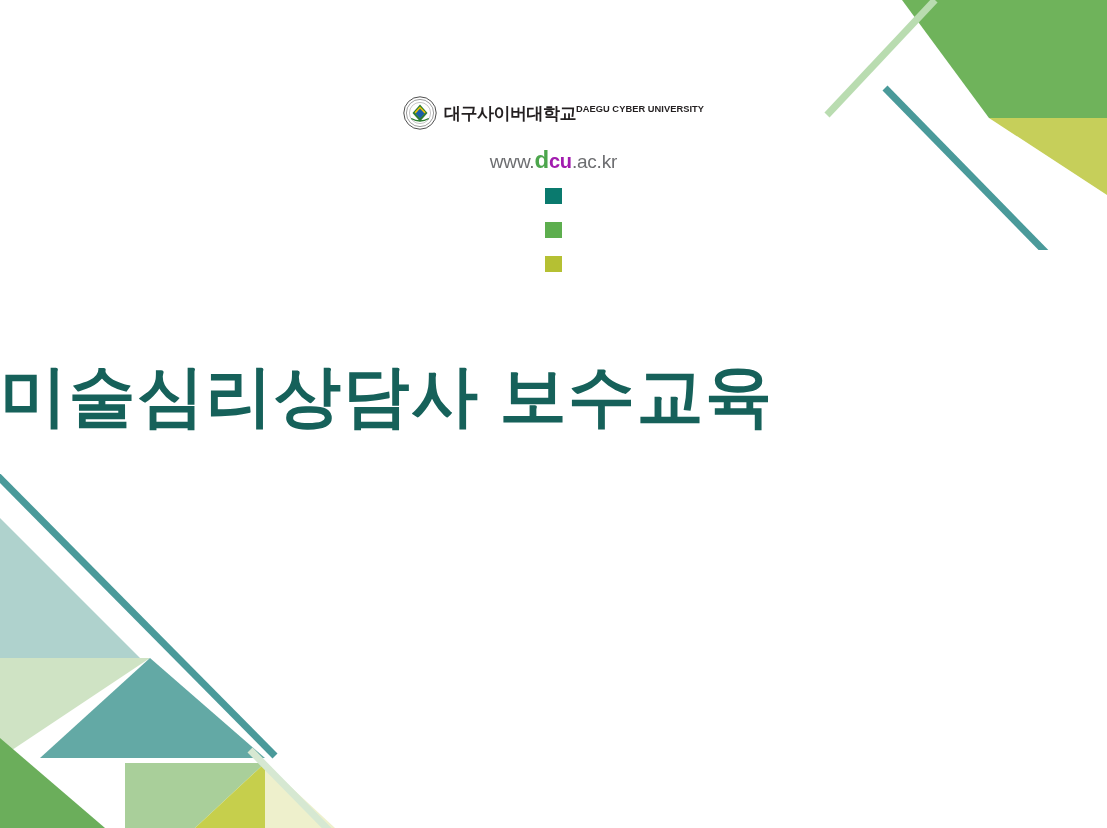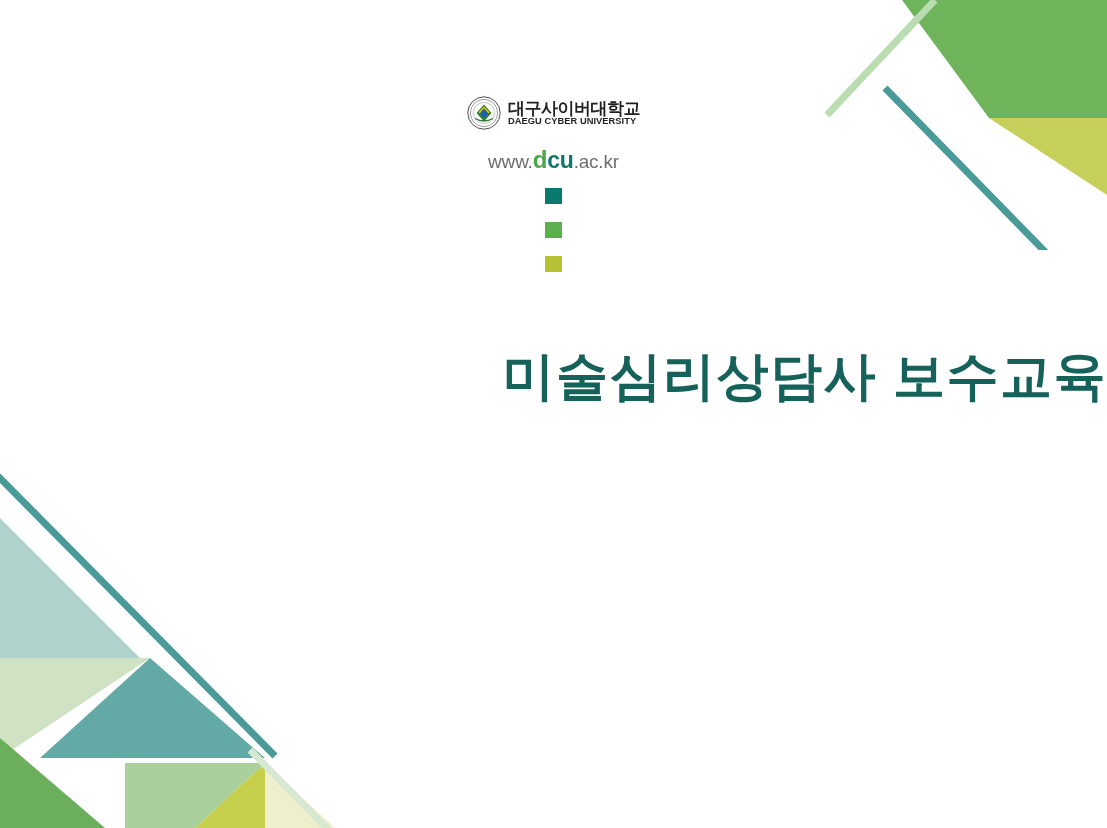--- a/index.html
+++ b/index.html
@@ -56,21 +56,21 @@
   }
   .emblem {
     width: 34px;
     height: 34px;
     flex: 0 0 34px;
   }
   .emblem svg { display: block; width: 34px; height: 34px; }
 
   .wordmark {
     display: flex;
-    flex-direction: column;
+    flex-direction: row;
     justify-content: center;
     line-height: 1;
   }
   .wordmark-ko {
     font-size: 17px;
     font-weight: bold;
     color: #231f20;
     letter-spacing: -0.5px;
     white-space: nowrap;
   }
@@ -89,23 +89,23 @@
     color: #6d6e71;
     letter-spacing: -0.2px;
     white-space: nowrap;
   }
   .site-url .u-d {
     font-size: 24px;
     font-weight: bold;
     color: #4ca64c;
   }
   .site-url .u-cu {
-    font-size: 23px;
-    font-weight: bold;
-    color: #0f766e;
+    font-size: 20px;
+    font-weight: bold;
+    color: #a21caf;
   }
 
   
   .accent-squares {
     position: absolute;
     top: 188px;
     left: 0;
     right: 0;
     display: flex;
     flex-direction: column;
@@ -116,22 +116,22 @@
     width: 17px;
     height: 16px;
   }
 
   
   .slide-title {
     position: absolute;
     top: 312px;
     left: 0;
     right: 0;
-    text-align: right;
-    font-size: 52px;
+    text-align: left;
+    font-size: 67px;
     font-weight: bold;
     color: #16615a;
     letter-spacing: 1.5px;
     line-height: 1.15;
     white-space: nowrap;
   }
 </style>
 </head>
 <body>
 

